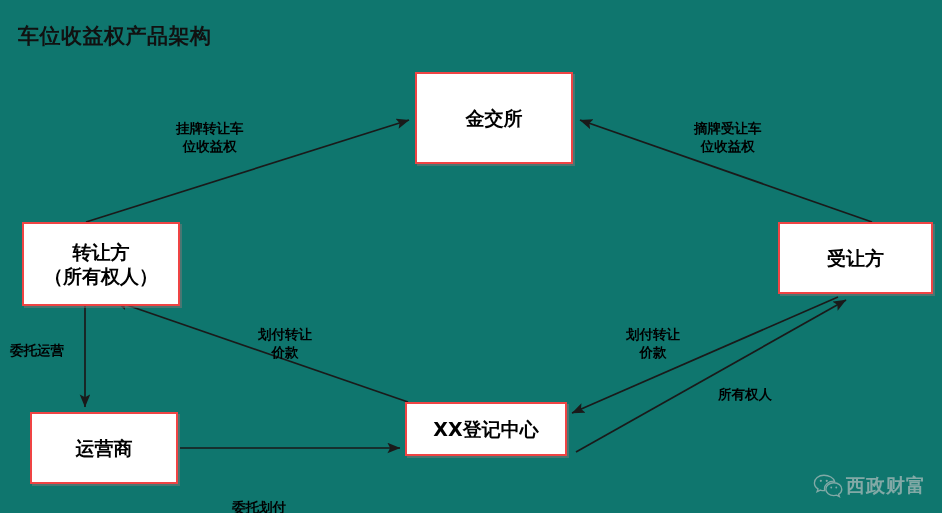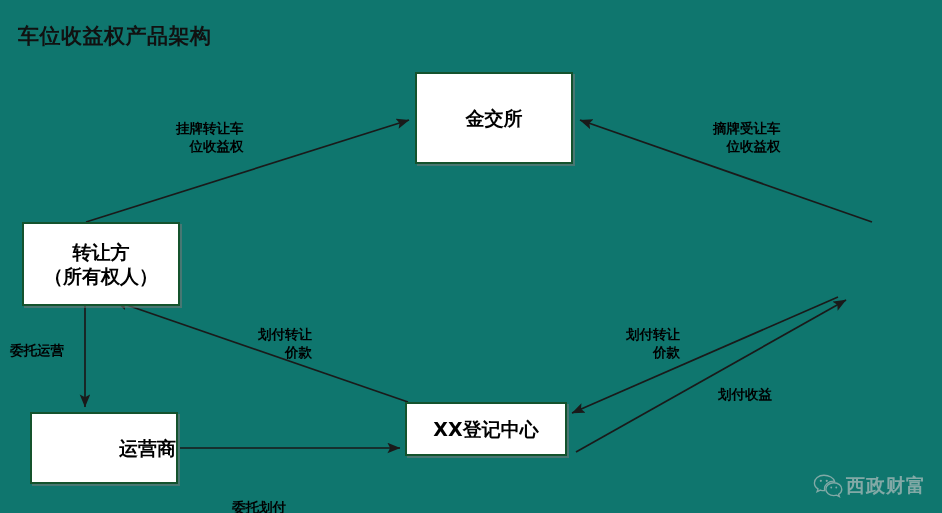--- a/index.html
+++ b/index.html
@@ -32,42 +32,42 @@
     position: absolute;
     left: 0;
     top: 0;
     width: 942px;
     height: 513px;
   }
   .node-box {
     position: absolute;
     box-sizing: border-box;
     background: #ffffff;
-    border: 2px solid #14532d;
+    border: 2px solid #ef4444;
     display: flex;
     align-items: center;
     justify-content: center;
     text-align: center;
     font-weight: bold;
     font-size: 19px;
     color: #000000;
     line-height: 1.28;
     box-shadow: 2px 2px 0 rgba(120,120,120,0.55);
   }
   .node-box .node-label {
     display: block;
     white-space: pre-line;
   }
   .edge-label {
     position: absolute;
     font-weight: bold;
     font-size: 13.5px;
     color: #000000;
     line-height: 1.35;
-    text-align: right;
+    text-align: center;
     white-space: pre-line;
     background: transparent;
   }
   #watermark {
     position: absolute;
     right: 16px;
     bottom: 14px;
     display: flex;
     align-items: center;
     gap: 3px;
@@ -116,44 +116,47 @@
 
   <div class="node-box" style="left:415px; top:72px; width:158px; height:92px;">
     <span class="node-label">金交所</span>
   </div>
 
   <div class="node-box" style="left:22px; top:222px; width:158px; height:84px;">
     <span class="node-label">转让方
 （所有权人）</span>
   </div>
 
+  <div class="node-box" style="left:778px; top:222px; width:155px; height:72px;">
+    <span class="node-label">受让方</span>
+  </div>
 
-  <div class="node-box" style="left:30px; top:412px; width:148px; height:72px;justify-content:flex-end;">
+  <div class="node-box" style="left:30px; top:412px; width:148px; height:72px;">
     <span class="node-label">运营商</span>
   </div>
 
   <div class="node-box" style="left:405px; top:402px; width:162px; height:54px;">
     <span class="node-label">XX登记中心</span>
   </div>
 
   <div class="edge-label" style="left:176px; top:119px;">挂牌转让车
 位收益权</div>
 
-  <div class="edge-label" style="left:694px; top:119px;margin-left:19px;">摘牌受让车
+  <div class="edge-label" style="left:694px; top:119px;">摘牌受让车
 位收益权</div>
 
   <div class="edge-label" style="left:10px; top:341px;">委托运营</div>
 
   <div class="edge-label" style="left:258px; top:325px;">划付转让
 价款</div>
 
   <div class="edge-label" style="left:626px; top:325px;">划付转让
 价款</div>
 
-  <div class="edge-label" style="left:718px; top:385px;">划付收益</div>
+  <div class="edge-label" style="left:718px; top:385px;">所有权人</div>
 
   <div class="edge-label" style="left:232px; top:461px;margin-top:37px;">委托划付
 运营收益</div>
 
   <div id="watermark">
     <span>
       <svg class="wechat-icon" viewBox="0 0 34 28" xmlns="http://www.w3.org/2000/svg">
         <path d="M12.4 1.8C6.4 1.8 1.6 5.7 1.6 10.5c0 2.7 1.6 5.2 4.1 6.8l-1.1 3.2 3.7-1.9c1.3.4 2.7.6 4.1.6.3 0 .6 0 .9-.03-.2-.7-.3-1.4-.3-2.1 0-4.7 4.6-8.5 10.3-8.5.4 0 .7 0 1.1.05C23.3 4.8 18.4 1.8 12.4 1.8z" fill="none" stroke="#c9c9c9" stroke-width="1.5"></path>
         <circle cx="8.9" cy="8.1" r="1.25" fill="#c9c9c9"></circle>
         <circle cx="15.6" cy="8.1" r="1.25" fill="#c9c9c9"></circle>

